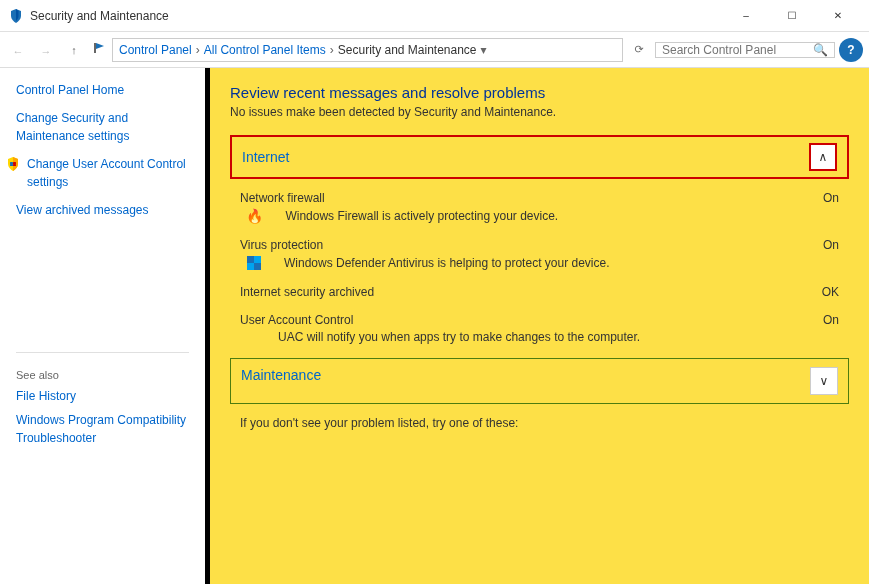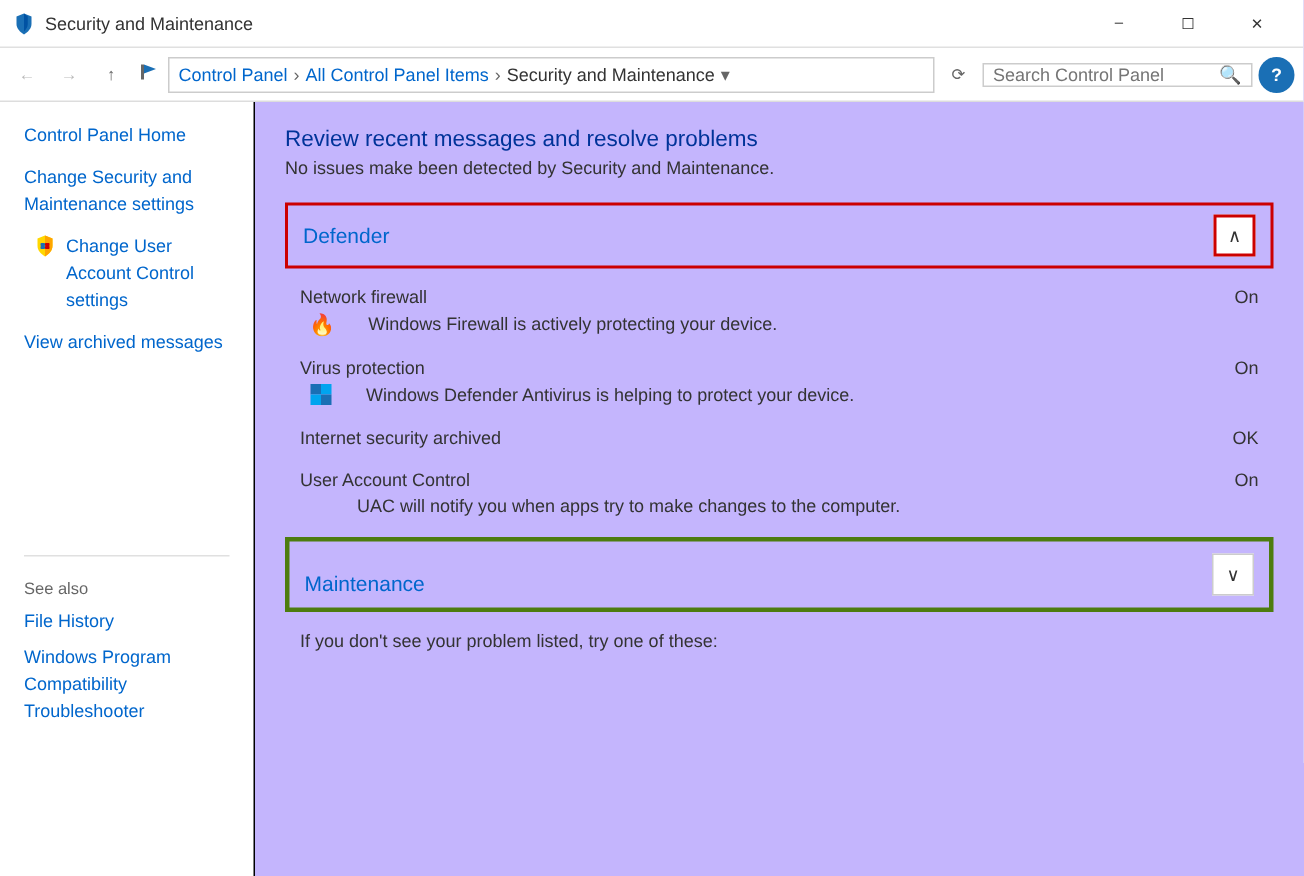--- a/index.html
+++ b/index.html
@@ -142,41 +142,41 @@
     }
 
     
     .main-layout {
       display: flex;
       height: calc(584px - 32px - 36px);
     }
 
     
     .sidebar {
-      width: 170px;
-      background: #fff;
-      border-right: 1px solid #000000;
+      width: 210px;
+      background: #fff;
+      border-right: 5px solid #000000;
       padding: 10px 0;
       overflow-y: auto;
       flex-shrink: 0;
     }
     .sidebar-link {
       display: block;
       padding: 3px 16px;
       color: #0066cc;
       cursor: pointer;
       font-size: 12px;
       text-decoration: none;
       line-height: 1.5;
     }
     .sidebar-link.with-icon {
       display: flex;
       align-items: flex-start;
       gap: 6px;
-      padding: 3px 22px;
+      padding: 3px 5px;
     }
     .sidebar-shield {
       width: 16px;
       height: 16px;
       flex-shrink: 0;
       margin-top: 1px;
     }
     .sidebar-divider {
       height: 1px;
       background: #e0e0e0;
@@ -184,21 +184,21 @@
     }
     .sidebar-see-also {
       padding: 6px 16px 3px;
       font-size: 11px;
       color: #666;
     }
 
     
     .content-area {
       flex: 1;
-      background: #c4b5fd;
+      background: #fde047;
       overflow-y: auto;
       padding: 16px 20px;
       position: relative;
     }
 
     .page-title {
       font-size: 15px;
       color: #003399;
       margin-bottom: 4px;
       font-weight: normal;
@@ -281,23 +281,23 @@
       color: #0066cc;
       cursor: pointer;
       font-size: 12px;
       text-decoration: none;
       margin: 12px 10px;
     }
 
     
     .maintenance-header {
       display: flex;
-      align-items: flex-end;
+      align-items: flex-start;
       justify-content: space-between;
-      border: 3px solid #4d7c0f;
+      border: 1px solid #4d7c0f;
       padding: 8px 10px;
       margin-bottom: 12px;
       cursor: pointer;
     }
     .maintenance-title {
       font-size: 14px;
       color: #0066cc;
       font-weight: normal;
     }
     .maintenance-collapse-btn {
@@ -393,21 +393,21 @@
     <div class="sidebar-see-also">See also</div>
     <a class="sidebar-link">File History</a>
     <a class="sidebar-link">Windows Program Compatibility Troubleshooter</a>
   </div>
 
   <div class="content-area">
     <h1 class="page-title">Review recent messages and resolve problems</h1>
     <p class="page-subtitle">No issues make been detected by Security and Maintenance.</p>
 
     <div class="section-header">
-      <span class="section-title">Defender</span>
+      <span class="section-title">Internet</span>
       <button class="section-collapse-btn">∧</button>
     </div>
 
     <div class="security-items">
 
       <div class="security-item">
         <div class="security-item-header">
           <span class="security-item-name">Network firewall</span>
           <span class="security-item-status">On</span>
         </div>

